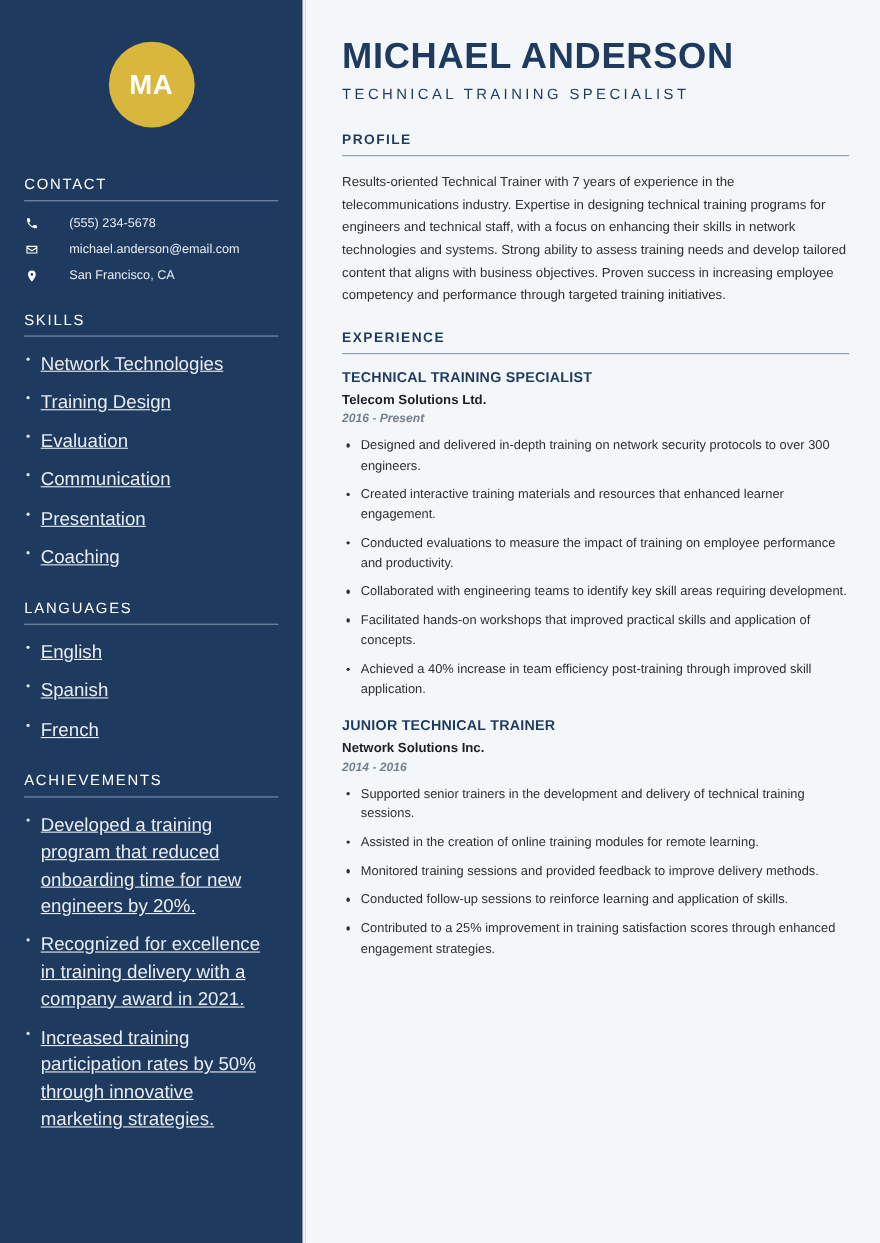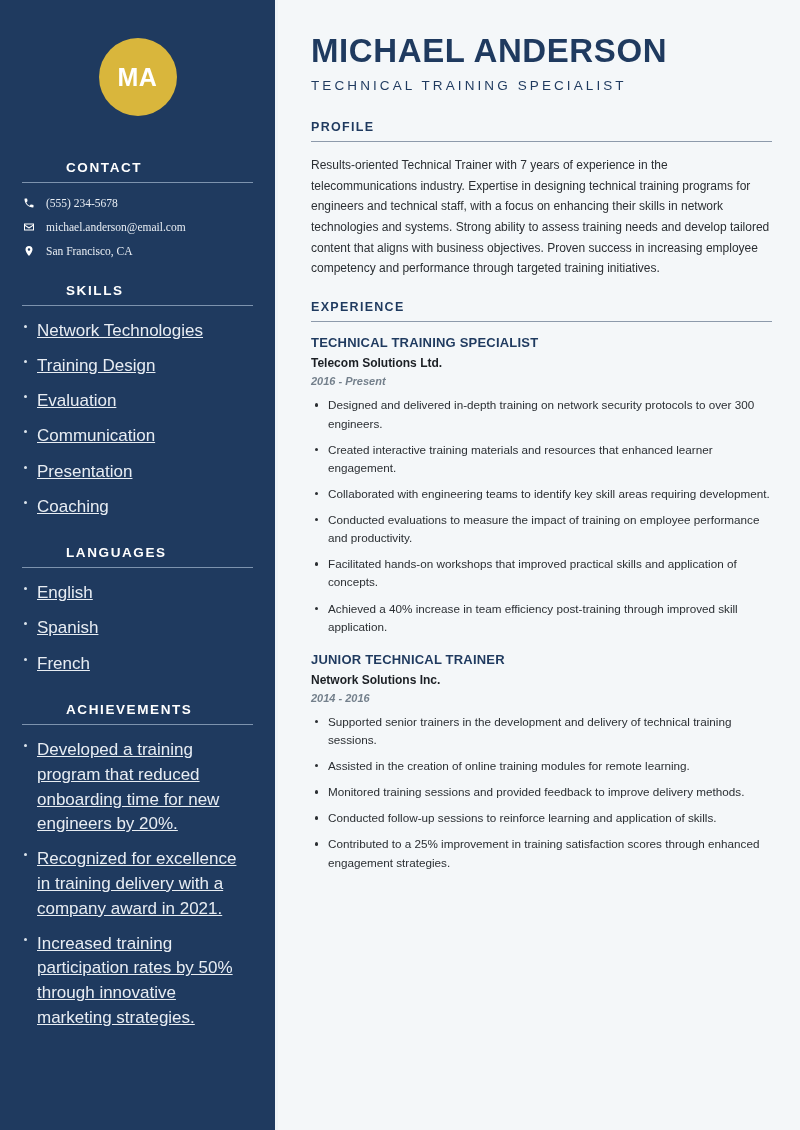--- a/index.html
+++ b/index.html
@@ -47,40 +47,38 @@
     color: #ffffff;
     font-size: 25px;
     font-weight: bold;
     letter-spacing: 0.5px;
   }
 
   .side-section { margin-bottom: 26px; }
 
   .side-heading {
     font-size: 13.5px;
-    font-weight: bold;
+    font-weight: normal;
     letter-spacing: 1.6px;
     color: #ffffff;
     padding-bottom: 7px;
-    margin-left: 44px;
   }
   .side-rule {
     height: 1px;
     background: #7d93ae;
     margin-bottom: 13px;
   }
 
   .contact-row {
     display: flex;
     align-items: center;
-    gap: 11px;
+    gap: 28px;
     margin-bottom: 11px;
     font-size: 11.5px;
     color: #e8edf3;
-    font-family: Liberation Serif, serif;
   }
   .contact-row .icon {
     width: 13px;
     height: 13px;
     flex: 0 0 13px;
     display: flex;
     align-items: center;
     justify-content: center;
   }
   .contact-row .icon svg { width: 12px; height: 12px; fill: #ffffff; }
@@ -293,22 +291,22 @@
       <div class="main-heading">EXPERIENCE</div>
       <div class="main-rule"></div>
 
       <div class="exp-entry">
         <div class="exp-title">TECHNICAL TRAINING SPECIALIST</div>
         <div class="exp-company">Telecom Solutions Ltd.</div>
         <div class="exp-dates">2016 - Present</div>
         <ul class="exp-list">
           <li>Designed and delivered in-depth training on network security protocols to over 300 engineers.</li>
           <li>Created interactive training materials and resources that enhanced learner engagement.</li>
+          <li>Conducted evaluations to measure the impact of training on employee performance and productivity.</li>
           <li>Collaborated with engineering teams to identify key skill areas requiring development.</li>
-          <li>Conducted evaluations to measure the impact of training on employee performance and productivity.</li>
           <li>Facilitated hands-on workshops that improved practical skills and application of concepts.</li>
           <li>Achieved a 40% increase in team efficiency post-training through improved skill application.</li>
         </ul>
       </div>
 
       <div class="exp-entry">
         <div class="exp-title">JUNIOR TECHNICAL TRAINER</div>
         <div class="exp-company">Network Solutions Inc.</div>
         <div class="exp-dates">2014 - 2016</div>
         <ul class="exp-list">

